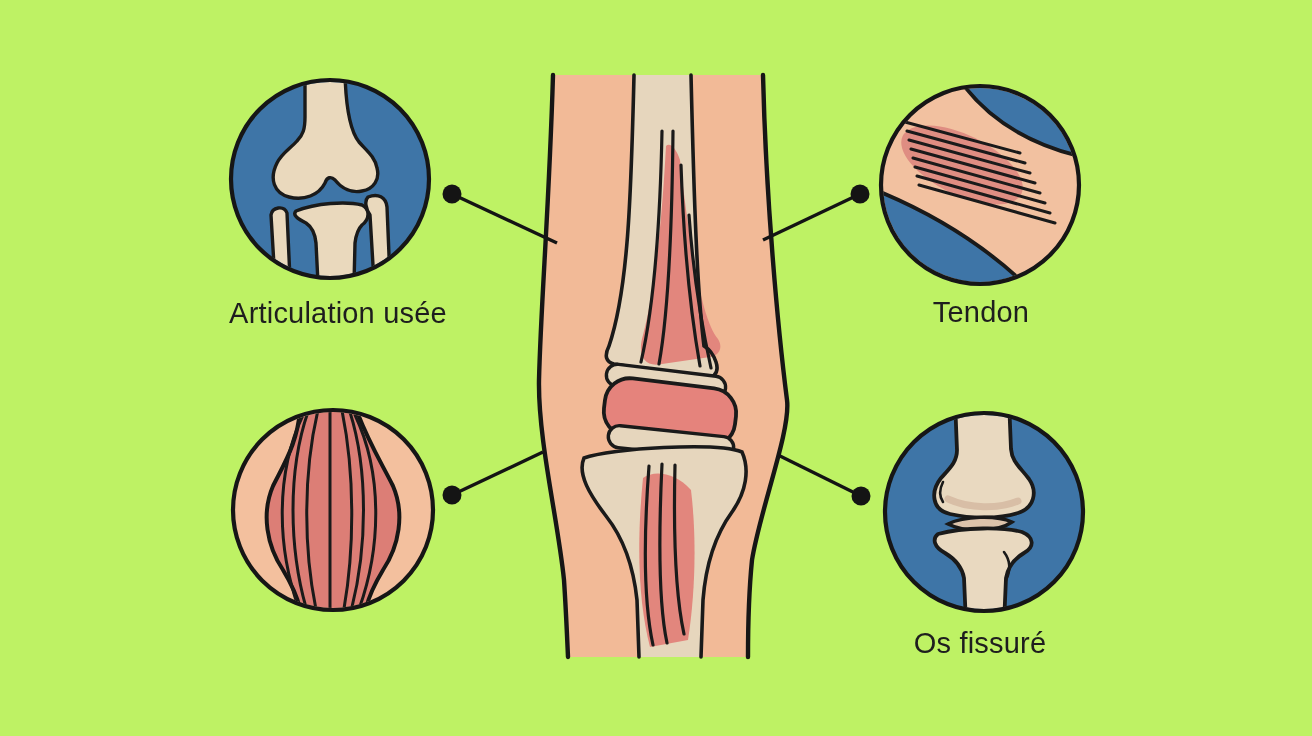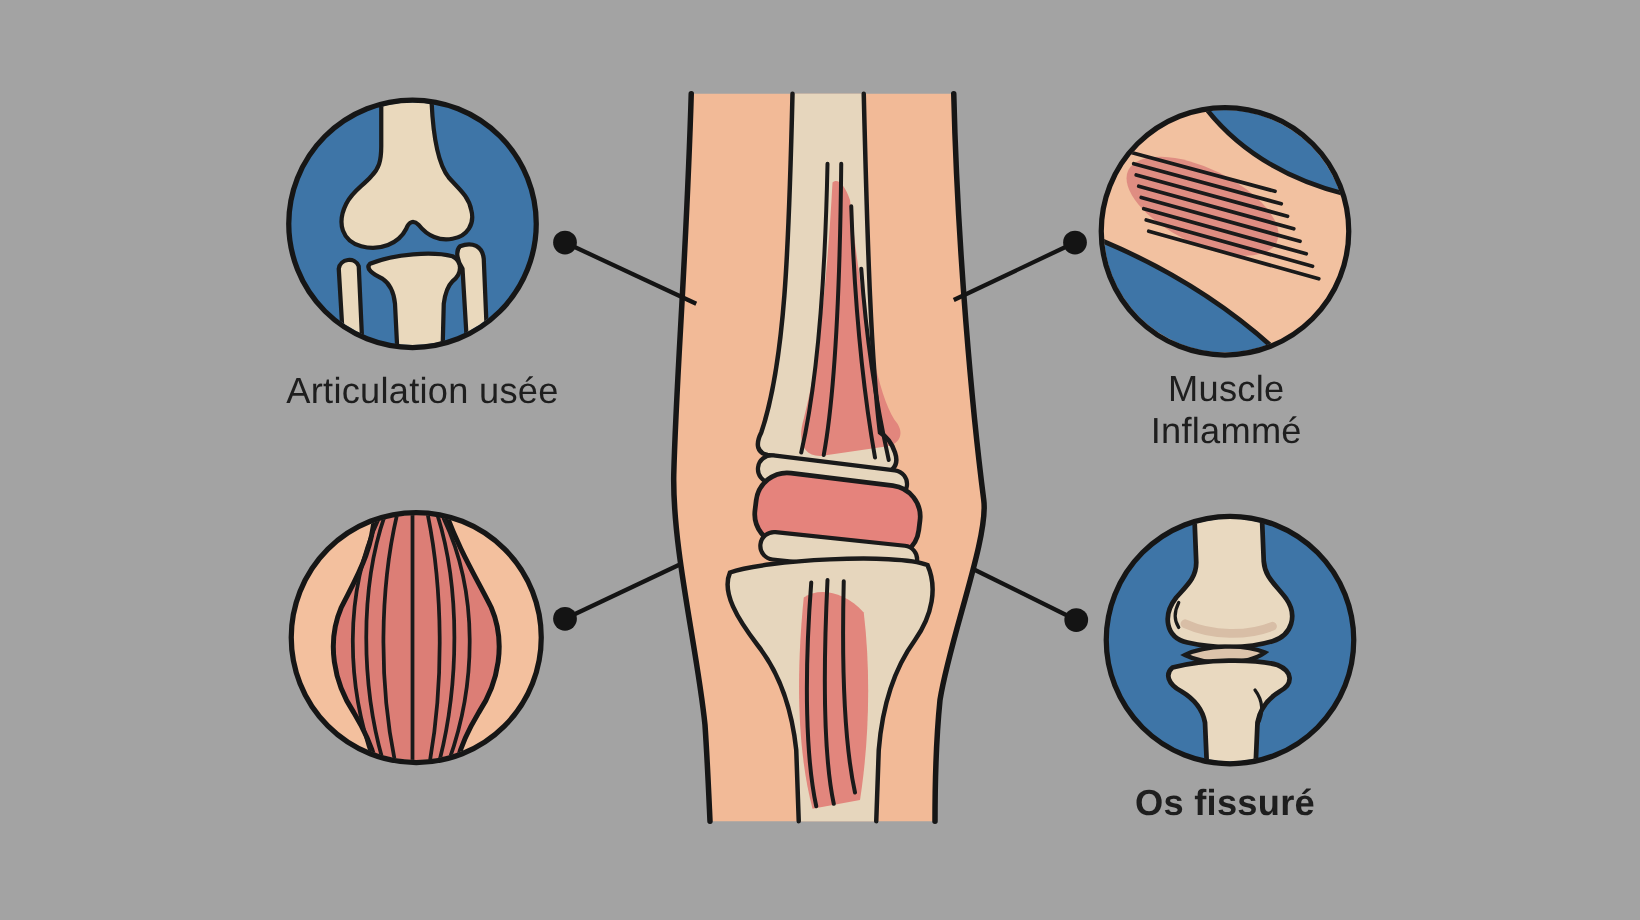--- a/index.html
+++ b/index.html
@@ -1,31 +1,31 @@
 <!DOCTYPE html>
 <html><head>
 <meta charset="utf-8">
 <style>
   html,body{margin:0;padding:0;background:#ebebe6;}
   #stage{
     position:relative;width:1312px;height:736px;overflow:hidden;
-    background:#a3a3a3;
+    background:#bef264;
     font-family:"Liberation Sans","DejaVu Sans",sans-serif;
   }
   #artwork{position:absolute;left:0;top:0;}
   .callout-label{
     position:absolute;width:320px;text-align:center;
     font-size:29px;line-height:33px;font-weight:500;
     color:#1e1e1e;letter-spacing:.2px;
   }
   .callout-label span{display:block;}
   #label-arthrose{left:178px;top:297px;}
   #label-tendon{left:821px;top:296px;}
   #label-muscle{left:177px;top:627px;}
-  #label-os{left:820px;top:627px;font-weight:bold;}
+  #label-os{left:820px;top:627px;}
 </style>
 </head>
 <body>
 
 <div id="stage">
 
   <svg id="artwork" width="1312" height="736" viewBox="0 0 1312 736">
     <defs>
       <clipPath id="clipTL">
           <circle cx="0" cy="0" r="97"></circle>
@@ -181,21 +181,20 @@
         <path fill="none" stroke="#1a1a1a" stroke-width="2.6" stroke-linecap="round" d="M 20,40 C 26,48 27,58 22,68"></path>
       </g>
       <circle r="99" fill="none" stroke="#161616" stroke-width="4.2"></circle>
     </g>
   </svg>
 
   <div class="callout-label" id="label-arthrose">
     <span>Articulation usée</span>
   </div>
   <div class="callout-label" id="label-tendon">
-    <span>Muscle</span>
-    <span>Inflammé</span>
+    <span>Tendon</span>
   </div>
   <div class="callout-label" id="label-os">
     <span>Os fissuré</span>
     <span></span>
   </div>
 
 </div>
 
 </body></html>

